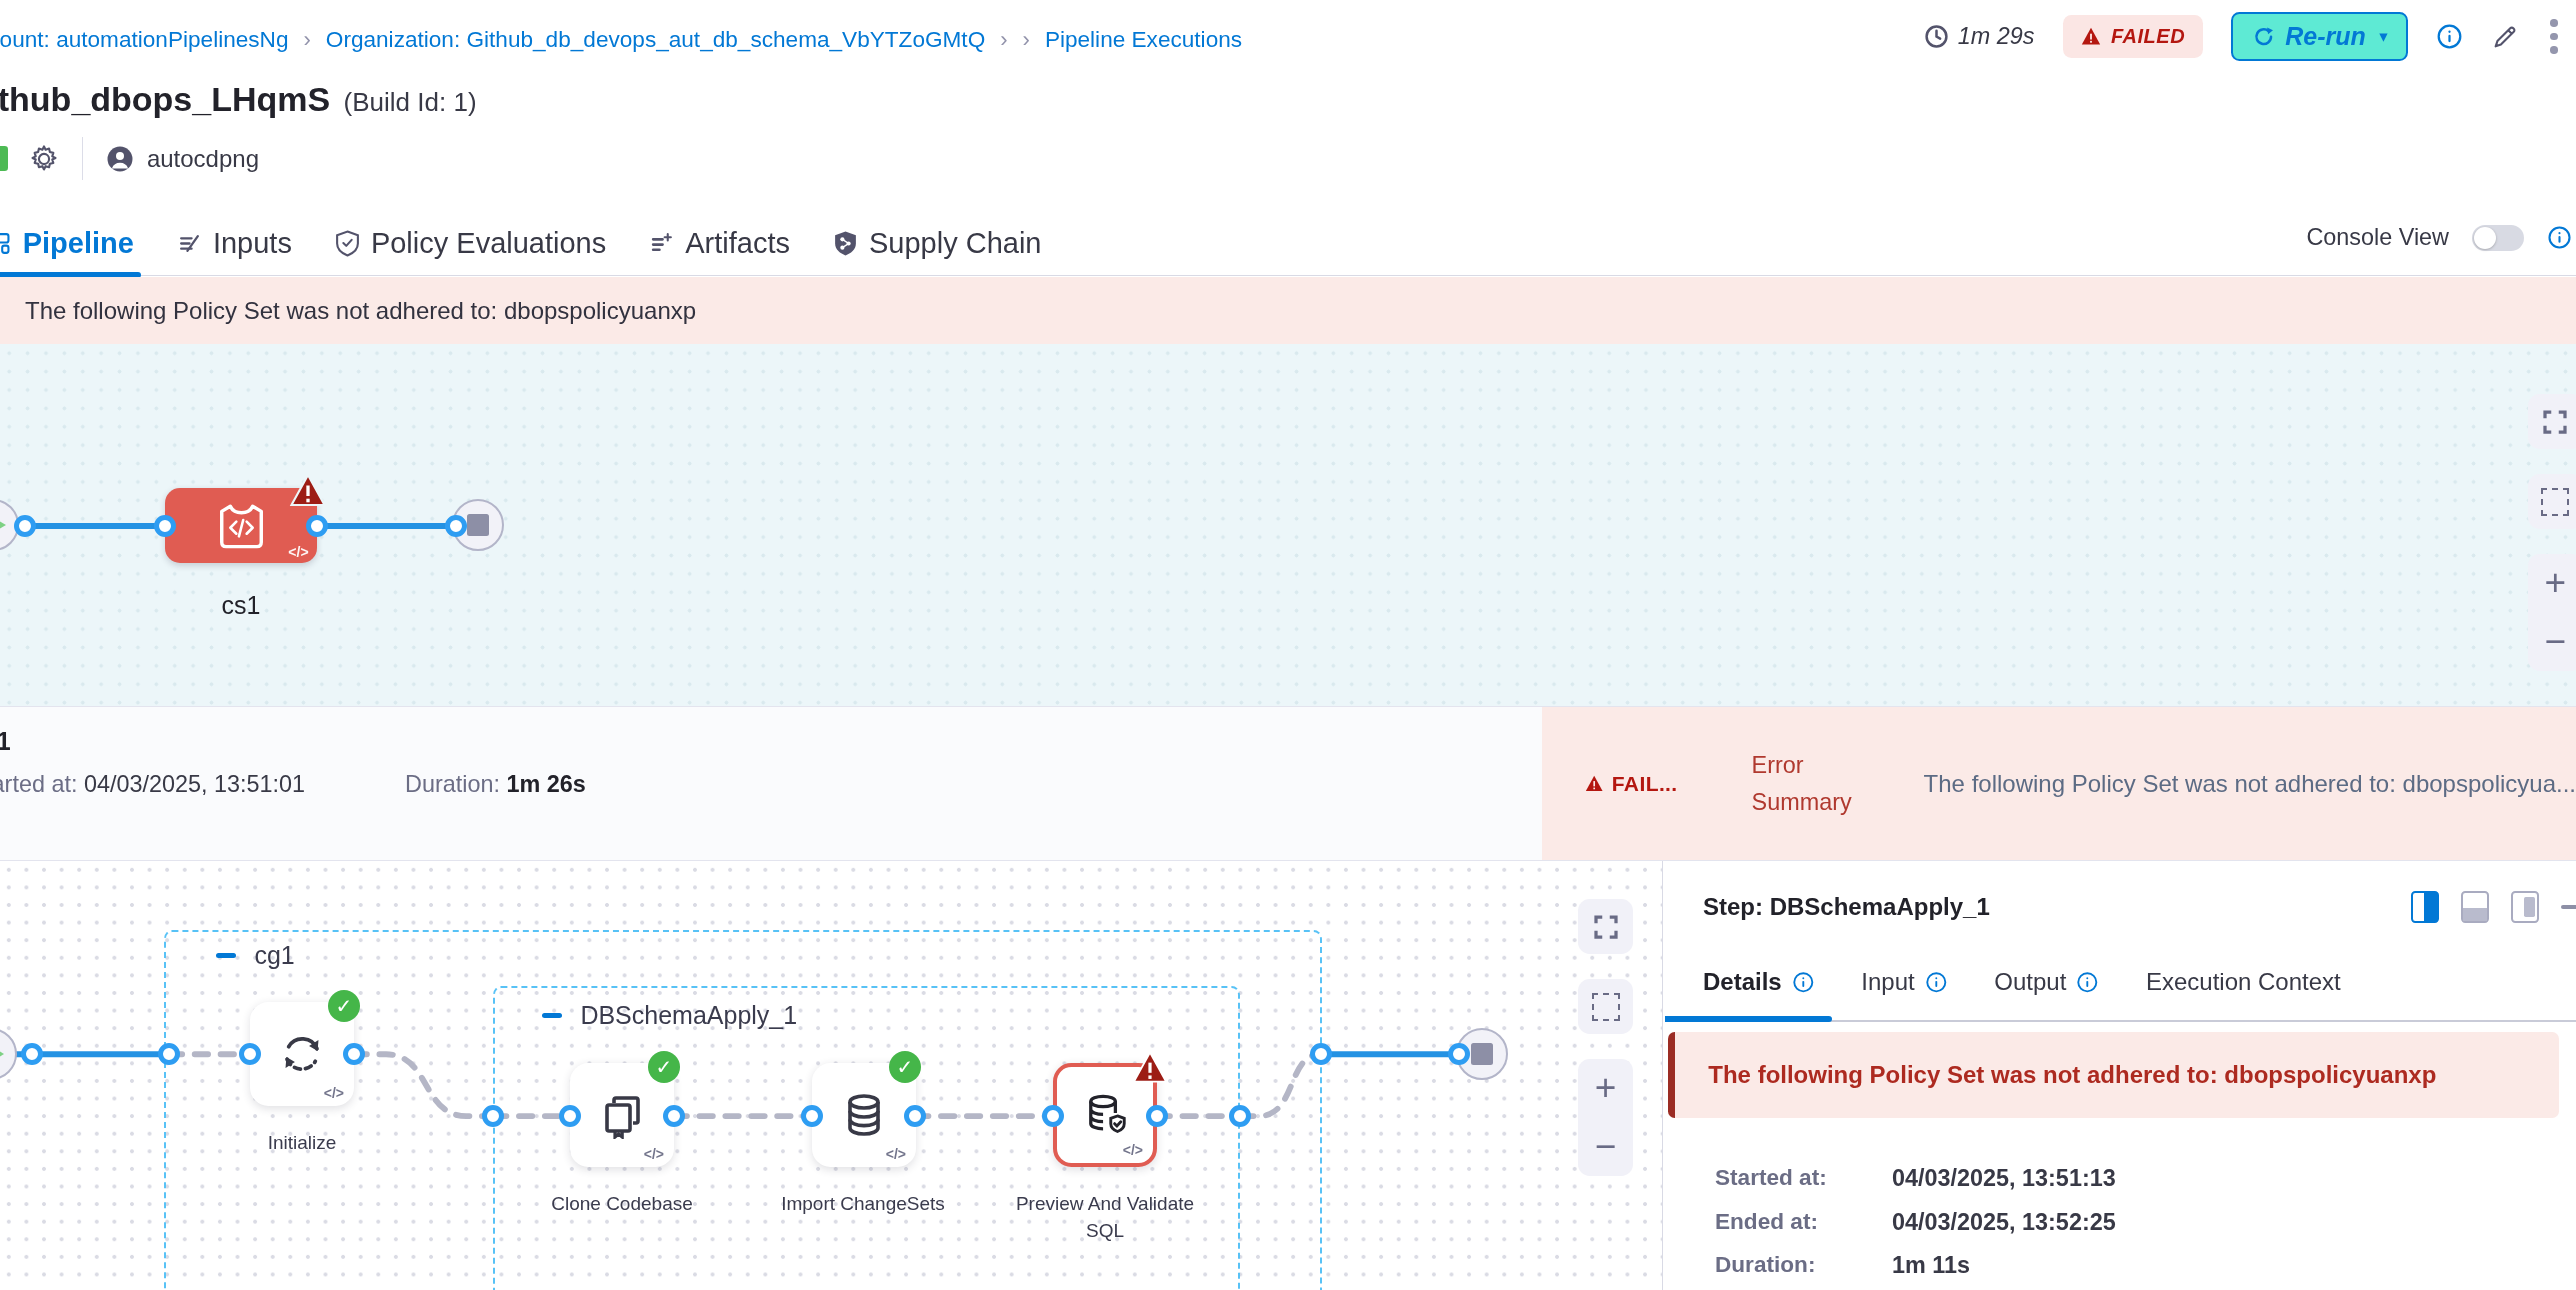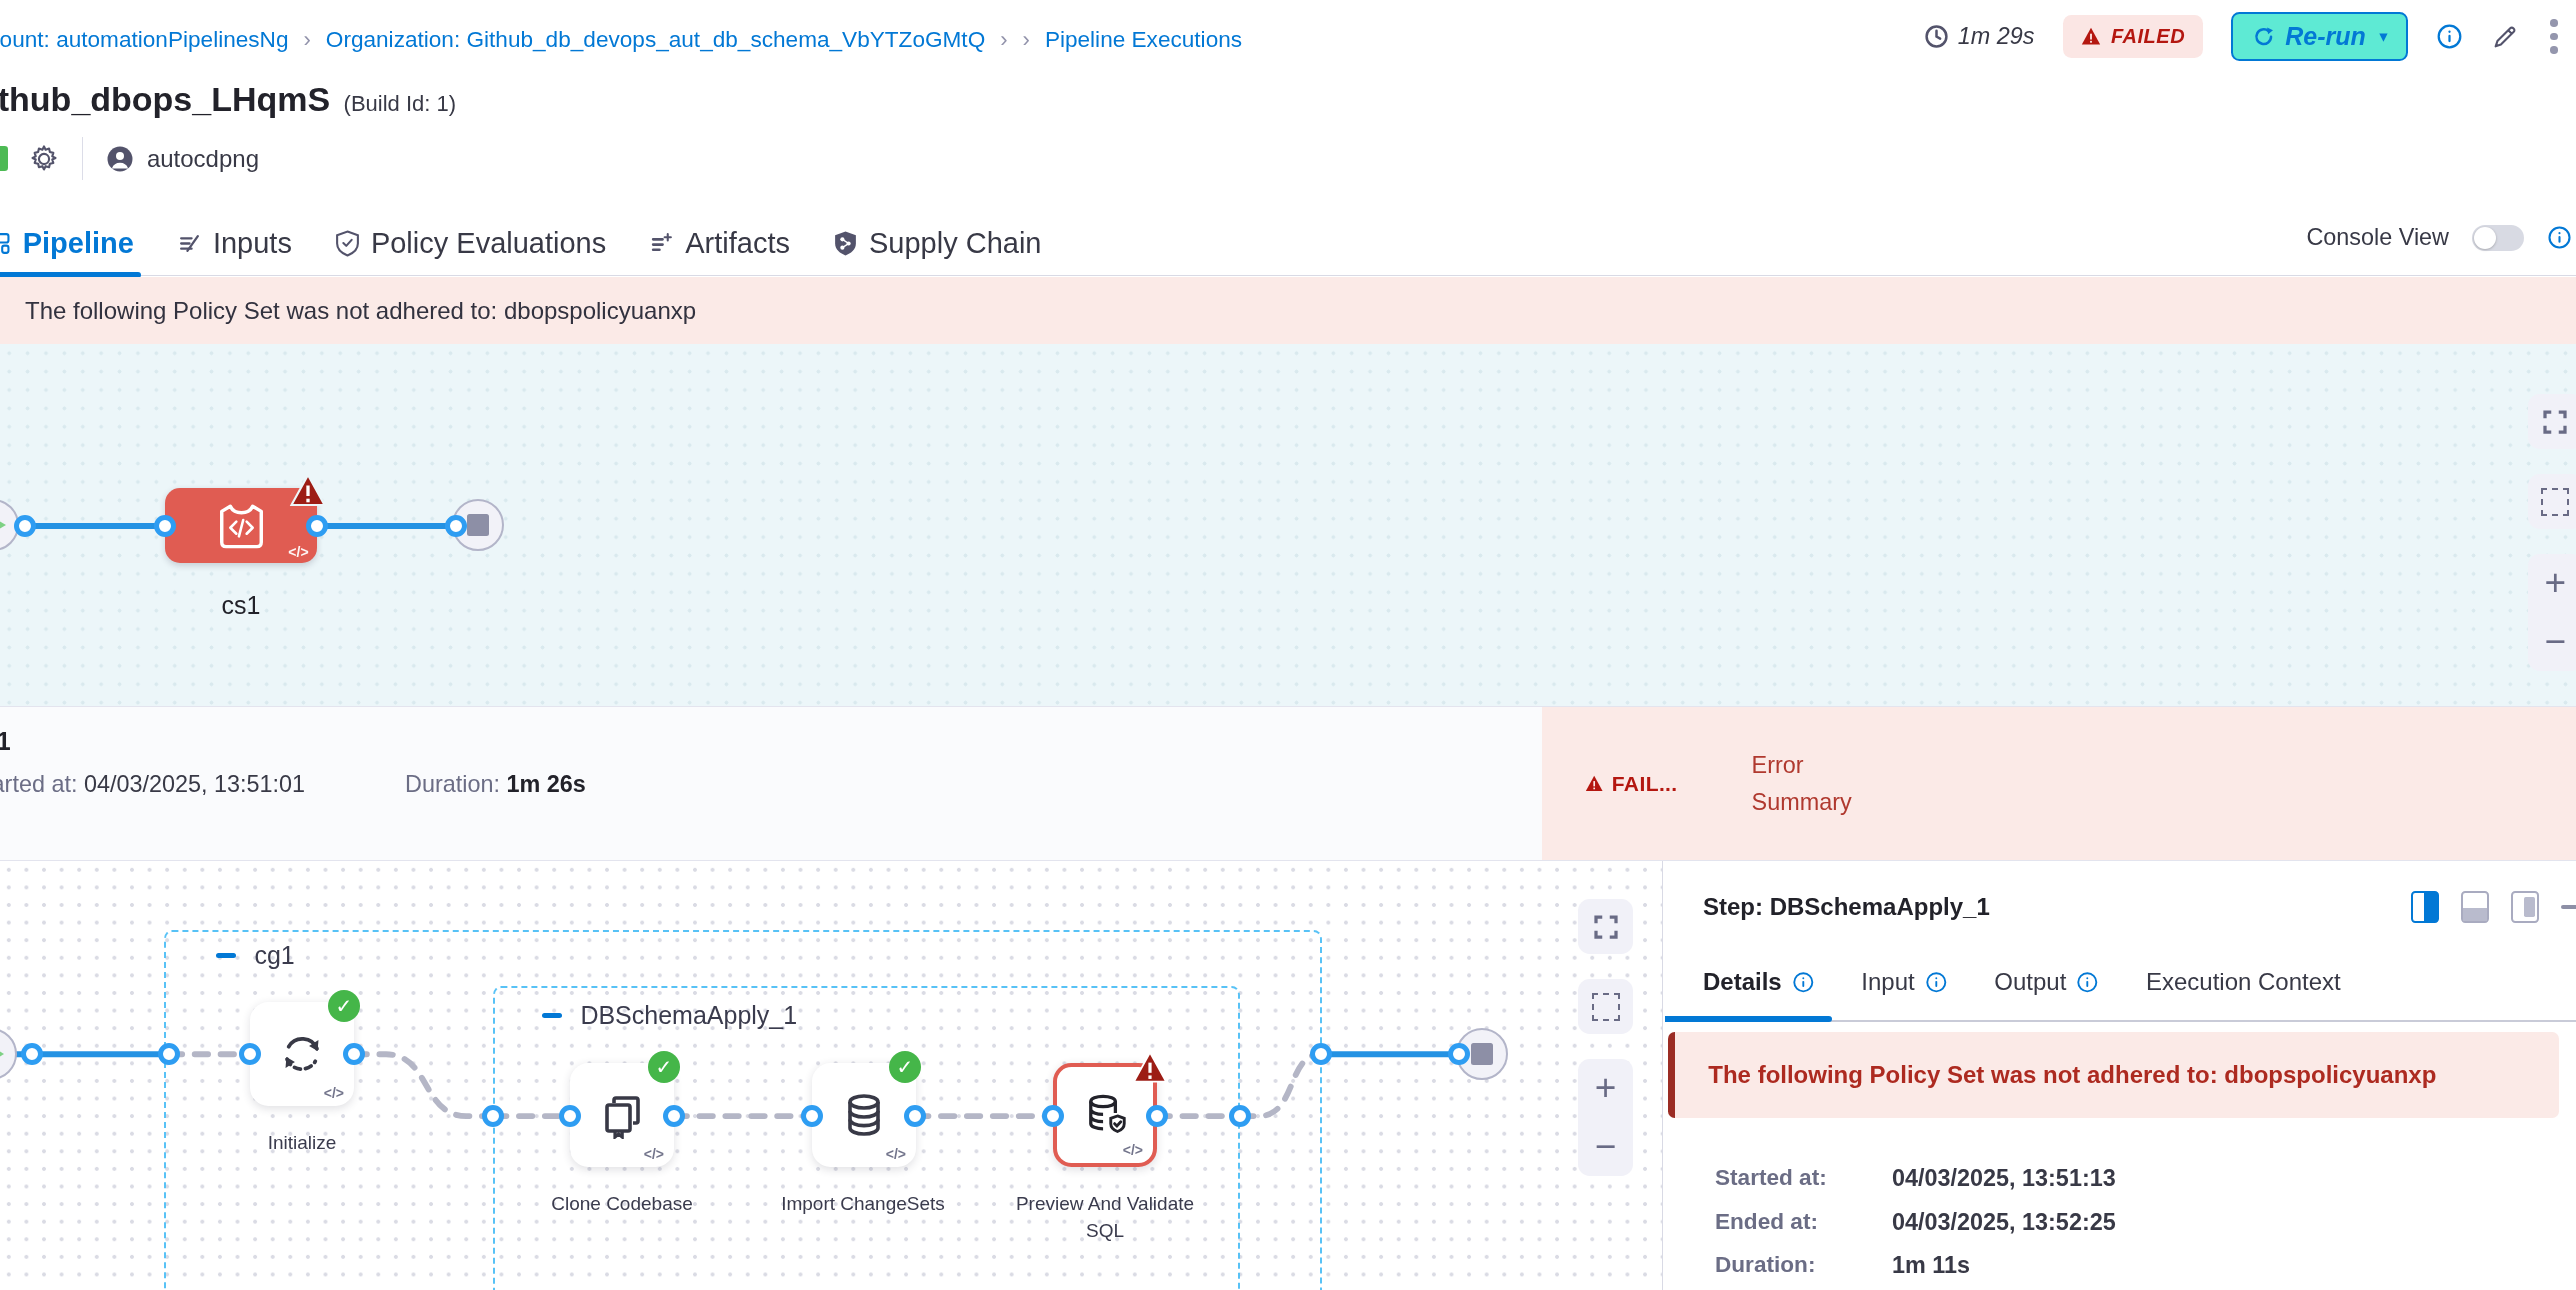--- a/index.html
+++ b/index.html
@@ -17,21 +17,21 @@
   .badge-failed{display:flex;align-items:center;gap:10px;background:#fbe6e4;color:#b41710;font-weight:bold;font-size:20px;letter-spacing:0.5px;padding:10px 18.4px;border-radius:8.4px;}
   .btn-rerun{display:flex;align-items:center;gap:10px;border:2.5px solid #0278d5;color:#0278d5;font-size:25px;font-weight:bold;padding:8.4px 18.4px;border-radius:8.4px;background:#5eead4;cursor:pointer;}
   .caret{font-size:16.7px;margin-left:3.3px;}
   .icon-btn{display:flex;align-items:center;justify-content:center;cursor:pointer;}
   .kebab{display:flex;flex-direction:column;gap:5.9px;padding:3.3px;}
   .kebab i{width:7.5px;height:7.5px;border-radius:50%;background:#9496ad;}
 
   
   .title-row{position:absolute;left:-11.7px;top:80px;display:flex;align-items:baseline;gap:13.4px;white-space:nowrap;}
   .pipe-title{font-size:34px;font-weight:bold;color:#22222a;}
-  .build-id{font-size:22px;color:#383946;}
+  .build-id{font-size:26px;color:#383946;}
   .meta-row{position:absolute;left:0;top:140px;display:flex;align-items:center;height:37px;}
   .tag-sliver{width:7.5px;height:25px;background:#4dba54;border-radius:0 3.3px 3.3px 0;margin-right:20px;}
   .meta-div{width:1.7px;height:43px;background:#dcdde8;margin:0 22px;}
   .user-chip{display:flex;align-items:center;gap:11.7px;font-size:24px;color:#383946;}
 
   
   .tabs-row{position:absolute;left:0;top:211px;width:2576px;height:65px;border-bottom:1.7px solid #d9dae5;background:#fff;}
   .tabs{position:absolute;left:0;top:0;display:flex;align-items:center;height:64px;gap:43px;}
   .tab{display:flex;align-items:center;gap:11px;font-size:29px;color:#383946;cursor:pointer;position:relative;height:64px;}
   .tab.active{color:#0278d5;font-weight:bold;}
@@ -329,20 +329,21 @@
         <span>
           <svg width="18.4" height="16.7" viewBox="0 0 24 22">
               <path d="M12 1 L23 21 H1 Z" fill="#b41710"></path>
               <rect x="10.9" y="8" width="2.2" height="7" fill="#fbeae7"></rect>
               <rect x="10.9" y="16.6" width="2.2" height="2.2" fill="#fbeae7"></rect>
             </svg>
         </span>
         <span>FAIL...</span>
       </span>
       <span class="err-sum-label">Error Summary</span>
+      <span class="err-sum-text">The following Policy Set was not adhered to: dbopspolicyua...</span>
     </div>
   </div>
 
   <div class="lower-wrap">
     <svg class="wires" width="1663" height="430" viewBox="0 0 1990 514">
       <path d="M-20 231 H202" stroke="#2492e3" stroke-width="7" fill="none" stroke-linecap="round"></path>
       <path d="M202 231 H299" stroke="#b4b6c6" stroke-width="7" fill="none" stroke-dasharray="16 15" stroke-linecap="round"></path>
       <path d="M423 231 L462 231 C515 231 505 305 558 305 L590 305" stroke="#b4b6c6" stroke-width="7" fill="none" stroke-dasharray="16 15" stroke-linecap="round"></path>
       <path d="M590 305 H682" stroke="#b4b6c6" stroke-width="7" fill="none" stroke-dasharray="16 15" stroke-linecap="round"></path>
       <path d="M806 305 H971" stroke="#b4b6c6" stroke-width="7" fill="none" stroke-dasharray="16 15" stroke-linecap="round"></path>

